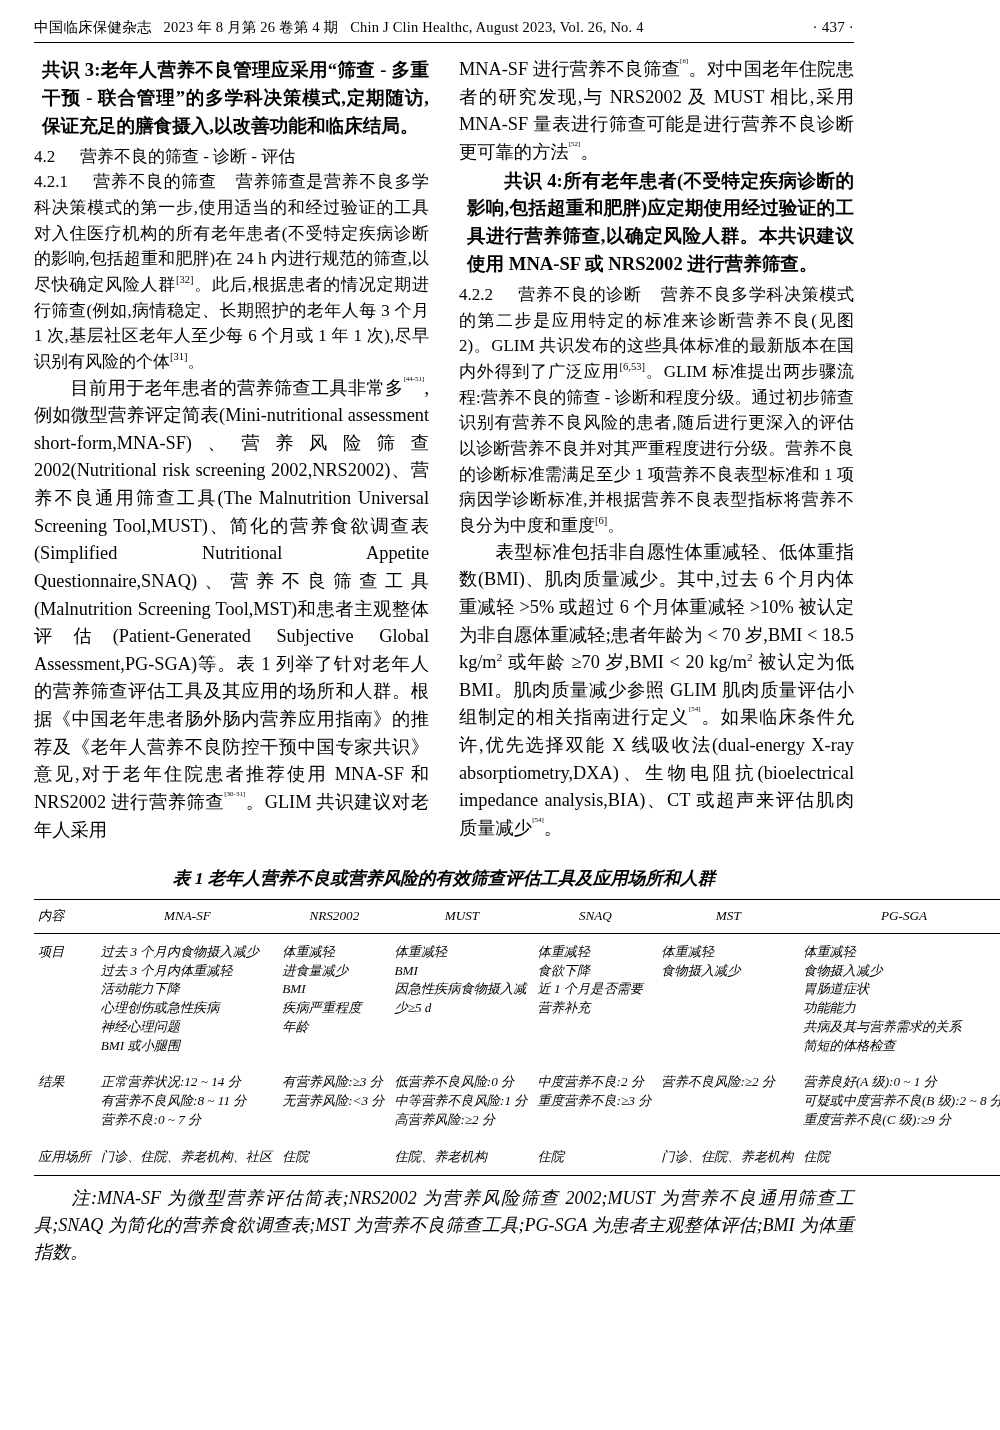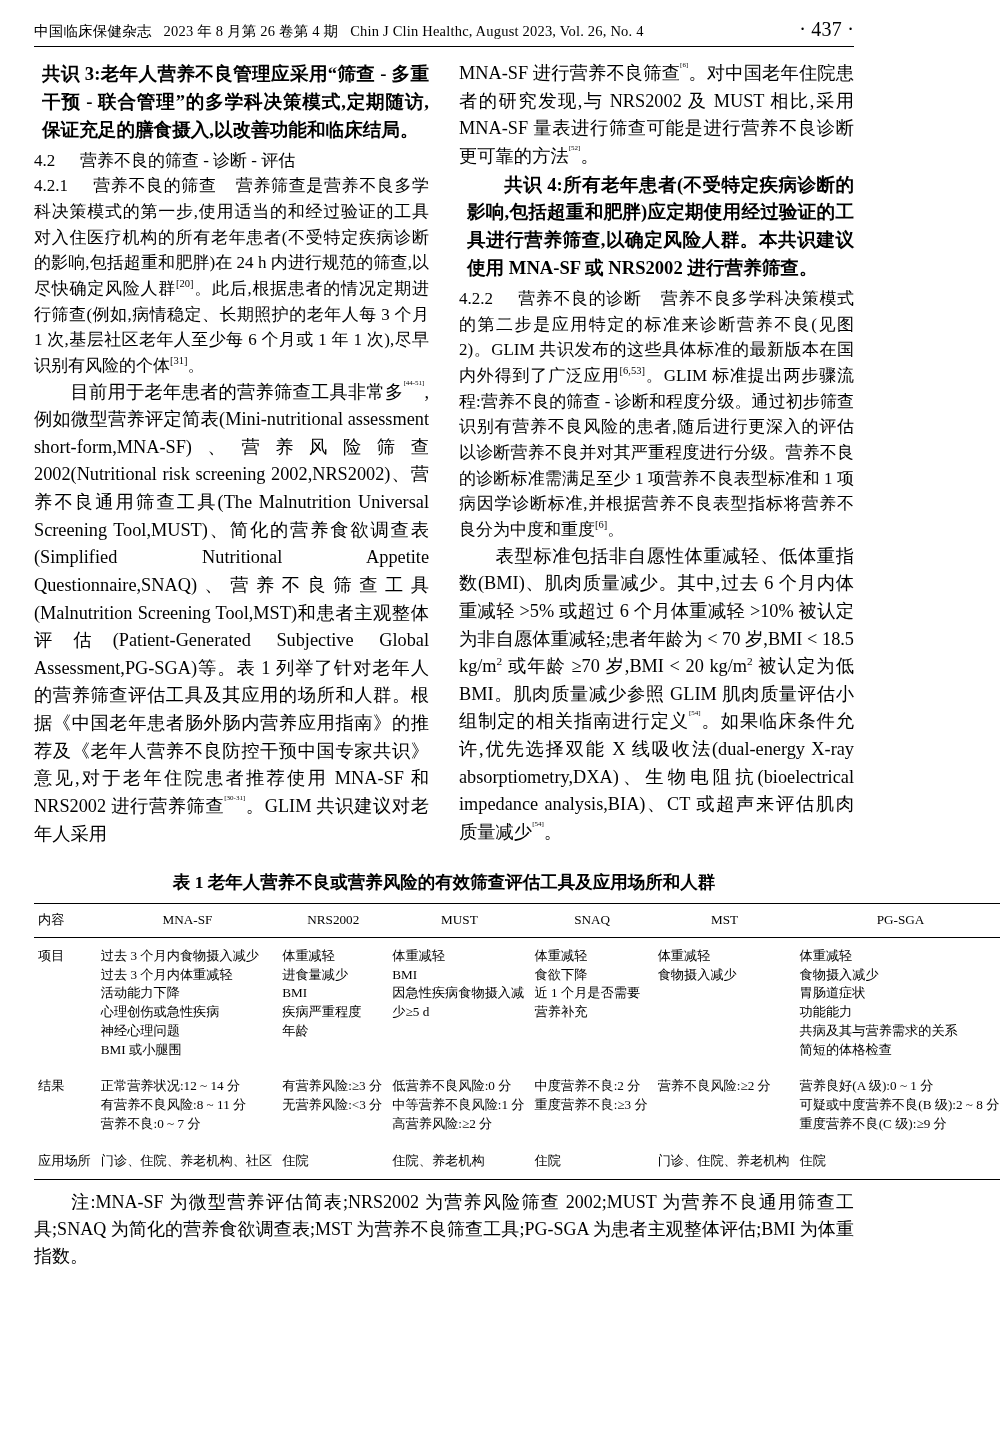--- a/index.html
+++ b/index.html
@@ -28,21 +28,21 @@
     font-size: 14.5px;
     letter-spacing: 0.2px;
     padding-bottom: 5px;
   }
   .runhead-left {
     white-space: nowrap;
   }
   .runhead-left .sep { display: inline-block; width: 12px; }
   .runhead-right {
     white-space: nowrap;
-    font-size: 20px;
+    font-size: 15px;
   }
   .runhead-rule {
     border-bottom: 1.6px solid #000;
     margin-bottom: 13px;
   }
   
   .columns {
     display: flex;
     gap: 30px;
     align-items: flex-start;
@@ -76,20 +76,21 @@
   .sec .gap { display: inline-block; width: 1.1em; }
   sup {
     font-size: 0.62em;
     vertical-align: super;
     line-height: 0;
   }
   .latin { font-family: "Liberation Serif", serif; }
   
   .table-wrap {
     margin-top: 22px;
+    font-style: italic;
   }
   .table-title {
     text-align: center;
     font-weight: bold;
     font-size: 17.5px;
     margin-bottom: 9px;
   }
   table.data {
     width: 100%;
     border-collapse: collapse;
@@ -147,21 +148,21 @@
   </div>
   <div class="runhead-rule"></div>
 
   <div class="columns">
 
     <div class="col">
       <p class="consensus">共识 3:老年人营养不良管理应采用“筛查 - 多重干预 - 联合管理”的多学科决策模式,定期随访,保证充足的膳食摄入,以改善功能和临床结局。</p>
 
       <p class="sec"><span class="num">4.2</span><span class="gap"></span><span>营养不良的筛查 - 诊断 - 评估</span></p>
 
-      <p class="sec"><span class="num">4.2.1</span><span class="gap"></span><span>营养不良的筛查</span><span class="gap"></span><span>营养筛查是营养不良多学科决策模式的第一步,使用适当的和经过验证的工具对入住医疗机构的所有老年患者(不受特定疾病诊断的影响,包括超重和肥胖)在 24 h 内进行规范的筛查,以尽快确定风险人群<sup>[20]</sup>。此后,根据患者的情况定期进行筛查(例如,病情稳定、长期照护的老年人每 3 个月 1 次,基层社区老年人至少每 6 个月或 1 年 1 次),尽早识别有风险的个体<sup>[31]</sup>。</span></p>
+      <p class="sec"><span class="num">4.2.1</span><span class="gap"></span><span>营养不良的筛查</span><span class="gap"></span><span>营养筛查是营养不良多学科决策模式的第一步,使用适当的和经过验证的工具对入住医疗机构的所有老年患者(不受特定疾病诊断的影响,包括超重和肥胖)在 24 h 内进行规范的筛查,以尽快确定风险人群<sup>[32]</sup>。此后,根据患者的情况定期进行筛查(例如,病情稳定、长期照护的老年人每 3 个月 1 次,基层社区老年人至少每 6 个月或 1 年 1 次),尽早识别有风险的个体<sup>[31]</sup>。</span></p>
 
       <p class="indent">目前用于老年患者的营养筛查工具非常多<sup><sup>[44-51]</sup></sup>,例如微型营养评定简表(Mini-nutritional assessment short-form,MNA-SF)、营养风险筛查 2002(Nutritional risk screening 2002,NRS2002)、营养不良通用筛查工具(The Malnutrition Universal Screening Tool,MUST)、简化的营养食欲调查表(Simplified Nutritional Appetite Questionnaire,SNAQ)、营养不良筛查工具(Malnutrition Screening Tool,MST)和患者主观整体评估(Patient-Generated Subjective Global Assessment,PG-SGA)等。表 1 列举了针对老年人的营养筛查评估工具及其应用的场所和人群。根据《中国老年患者肠外肠内营养应用指南》的推荐及《老年人营养不良防控干预中国专家共识》意见,对于老年住院患者推荐使用 MNA-SF 和 NRS2002 进行营养筛查<sup><sup>[30-31]</sup></sup>。GLIM 共识建议对老年人采用</p>
     </div>
 
     <div class="col">
       <p>MNA-SF 进行营养不良筛查<sup><sup>[6]</sup></sup>。对中国老年住院患者的研究发现,与 NRS2002 及 MUST 相比,采用 MNA-SF 量表进行筛查可能是进行营养不良诊断更可靠的方法<sup><sup>[52]</sup></sup>。</p>
 
       <p class="consensus indent">共识 4:所有老年患者(不受特定疾病诊断的影响,包括超重和肥胖)应定期使用经过验证的工具进行营养筛查,以确定风险人群。本共识建议使用 MNA-SF 或 NRS2002 进行营养筛查。</p>
 
       <p class="sec"><span class="num">4.2.2</span><span class="gap"></span><span>营养不良的诊断</span><span class="gap"></span><span>营养不良多学科决策模式的第二步是应用特定的标准来诊断营养不良(见图 2)。GLIM 共识发布的这些具体标准的最新版本在国内外得到了广泛应用<sup>[6,53]</sup>。GLIM 标准提出两步骤流程:营养不良的筛查 - 诊断和程度分级。通过初步筛查识别有营养不良风险的患者,随后进行更深入的评估以诊断营养不良并对其严重程度进行分级。营养不良的诊断标准需满足至少 1 项营养不良表型标准和 1 项病因学诊断标准,并根据营养不良表型指标将营养不良分为中度和重度<sup>[6]</sup>。</span></p>

